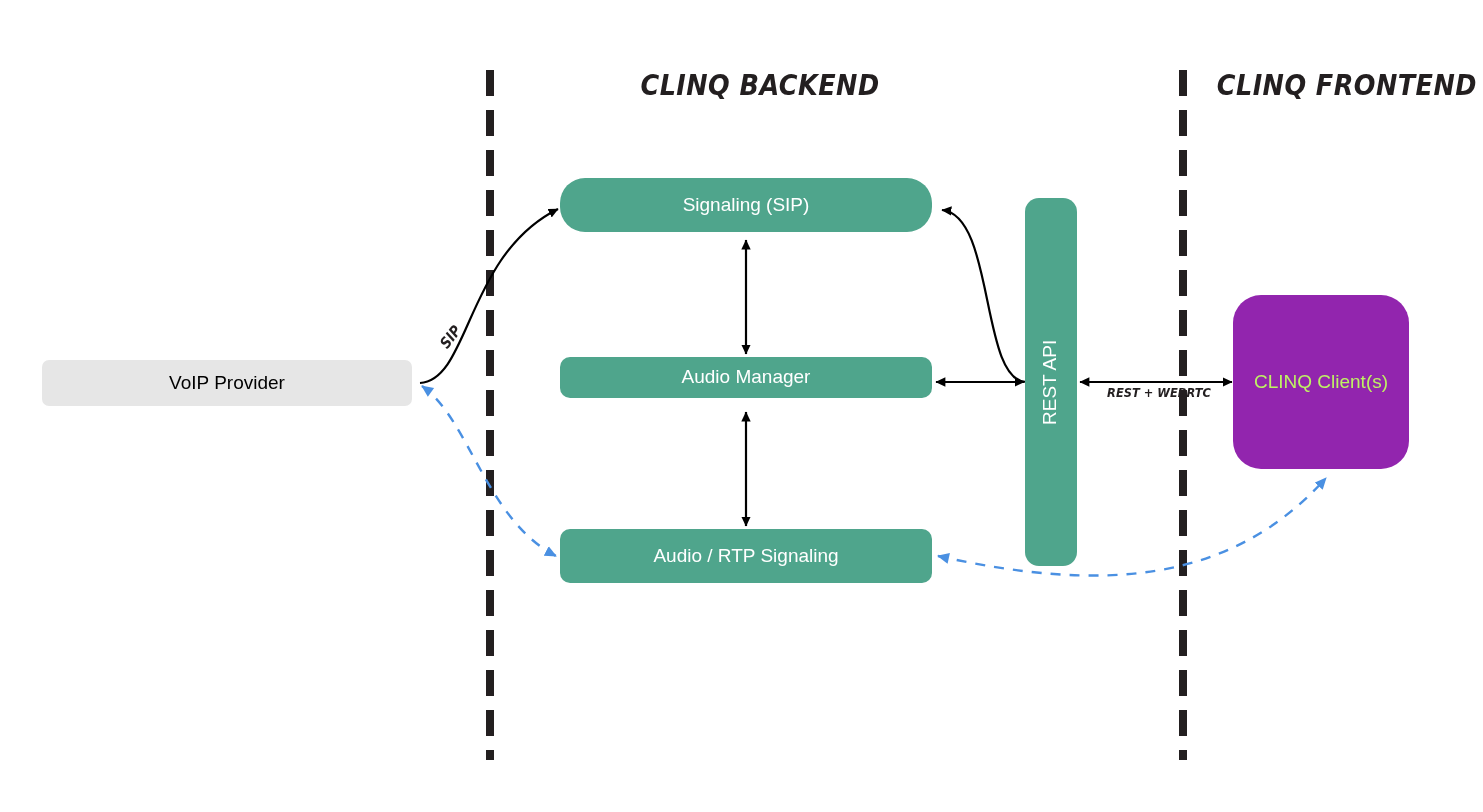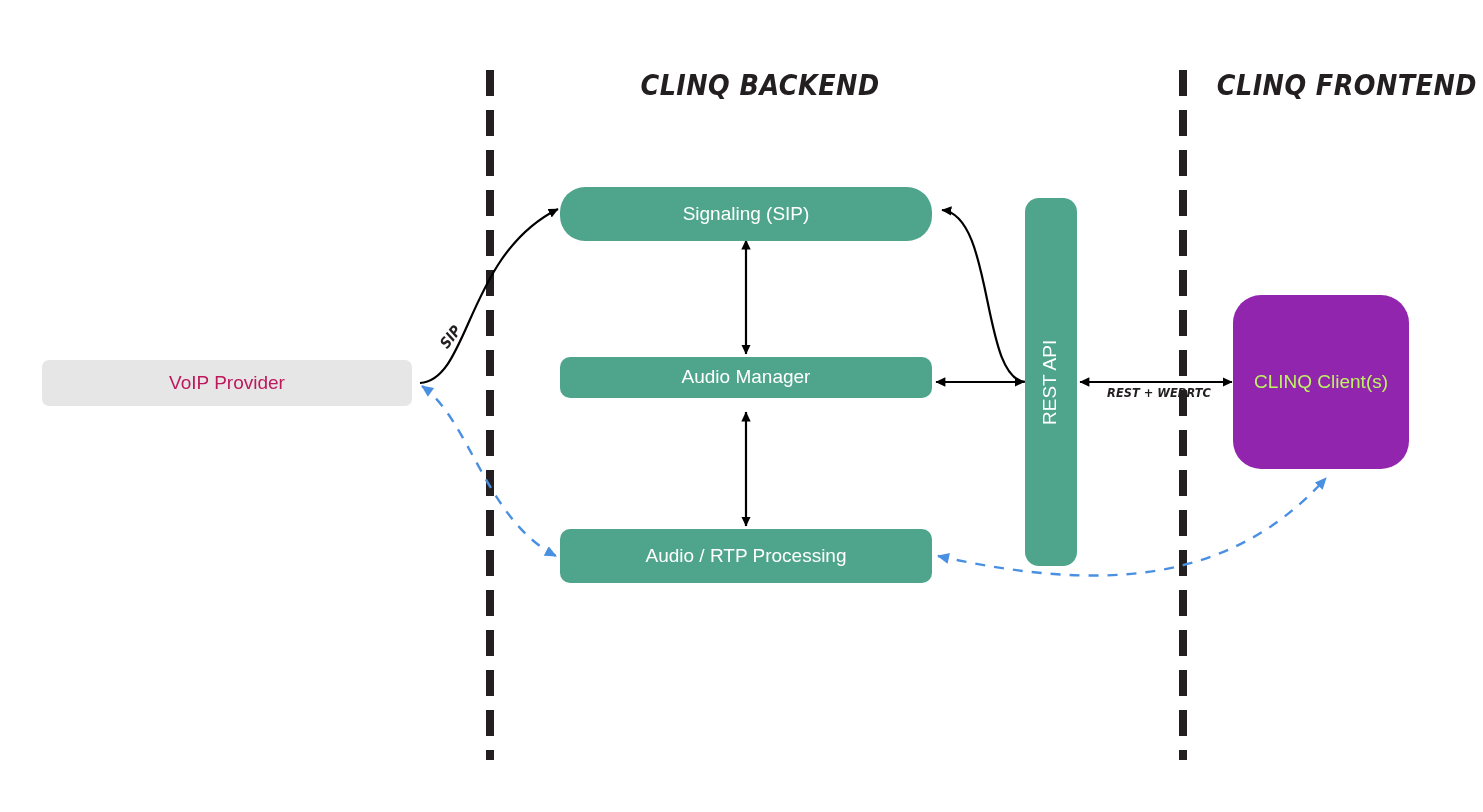--- a/index.html
+++ b/index.html
@@ -55,21 +55,21 @@
     font-size: 19px;
     line-height: 1.2;
   }
   .node.green {
     background: #4FA58C;
     color: #ffffff;
     border-radius: 10px;
   }
   .node.grey {
     background: #E6E6E6;
-    color: #be185d;
+    color: #000000;
     border-radius: 7px;
     text-align: center;
   }
   .node.purple {
     background: #9225AE;
     color: #bef264;
     border-radius: 28px;
   }
   .node.vertical span {
     display: block;
@@ -144,30 +144,30 @@
 
     <line x1="1080" y1="382" x2="1232" y2="382" stroke="#000000" stroke-width="2.2" marker-start="url(#arrowBlackStart)" marker-end="url(#arrowBlack)"></line>
 
     <path d="M 938,556 C 1100,592 1230,585 1326,478" fill="none" stroke="#4A90E2" stroke-width="2.4" stroke-dasharray="10,9" marker-start="url(#arrowBlueStart)" marker-end="url(#arrowBlue)"></path>
   </svg>
 
   <div class="node grey" style="left:42px; top:360px; width:370px; height:46px;">
     <span>VoIP Provider</span>
   </div>
 
-  <div class="node green" style="left:560px; top:187px; width:372px; height:54px;border-radius:25px;">
+  <div class="node green" style="left:560px; top:178px; width:372px; height:54px;border-radius:25px;">
     <span>Signaling (SIP)</span>
   </div>
 
   <div class="node green" style="left:560px; top:357px; width:372px; height:41px;">
     <span>Audio Manager</span>
   </div>
 
   <div class="node green" style="left:560px; top:529px; width:372px; height:54px;">
-    <span>Audio / RTP Processing</span>
+    <span>Audio / RTP Signaling</span>
   </div>
 
   <div class="node green vertical" style="left:1025px; top:198px; width:52px; height:368px; border-radius:14px;">
     <span>REST API</span>
   </div>
 
   <div class="node purple" style="left:1233px; top:295px; width:176px; height:174px;">
     <span>CLINQ Client(s)</span>
   </div>
 

